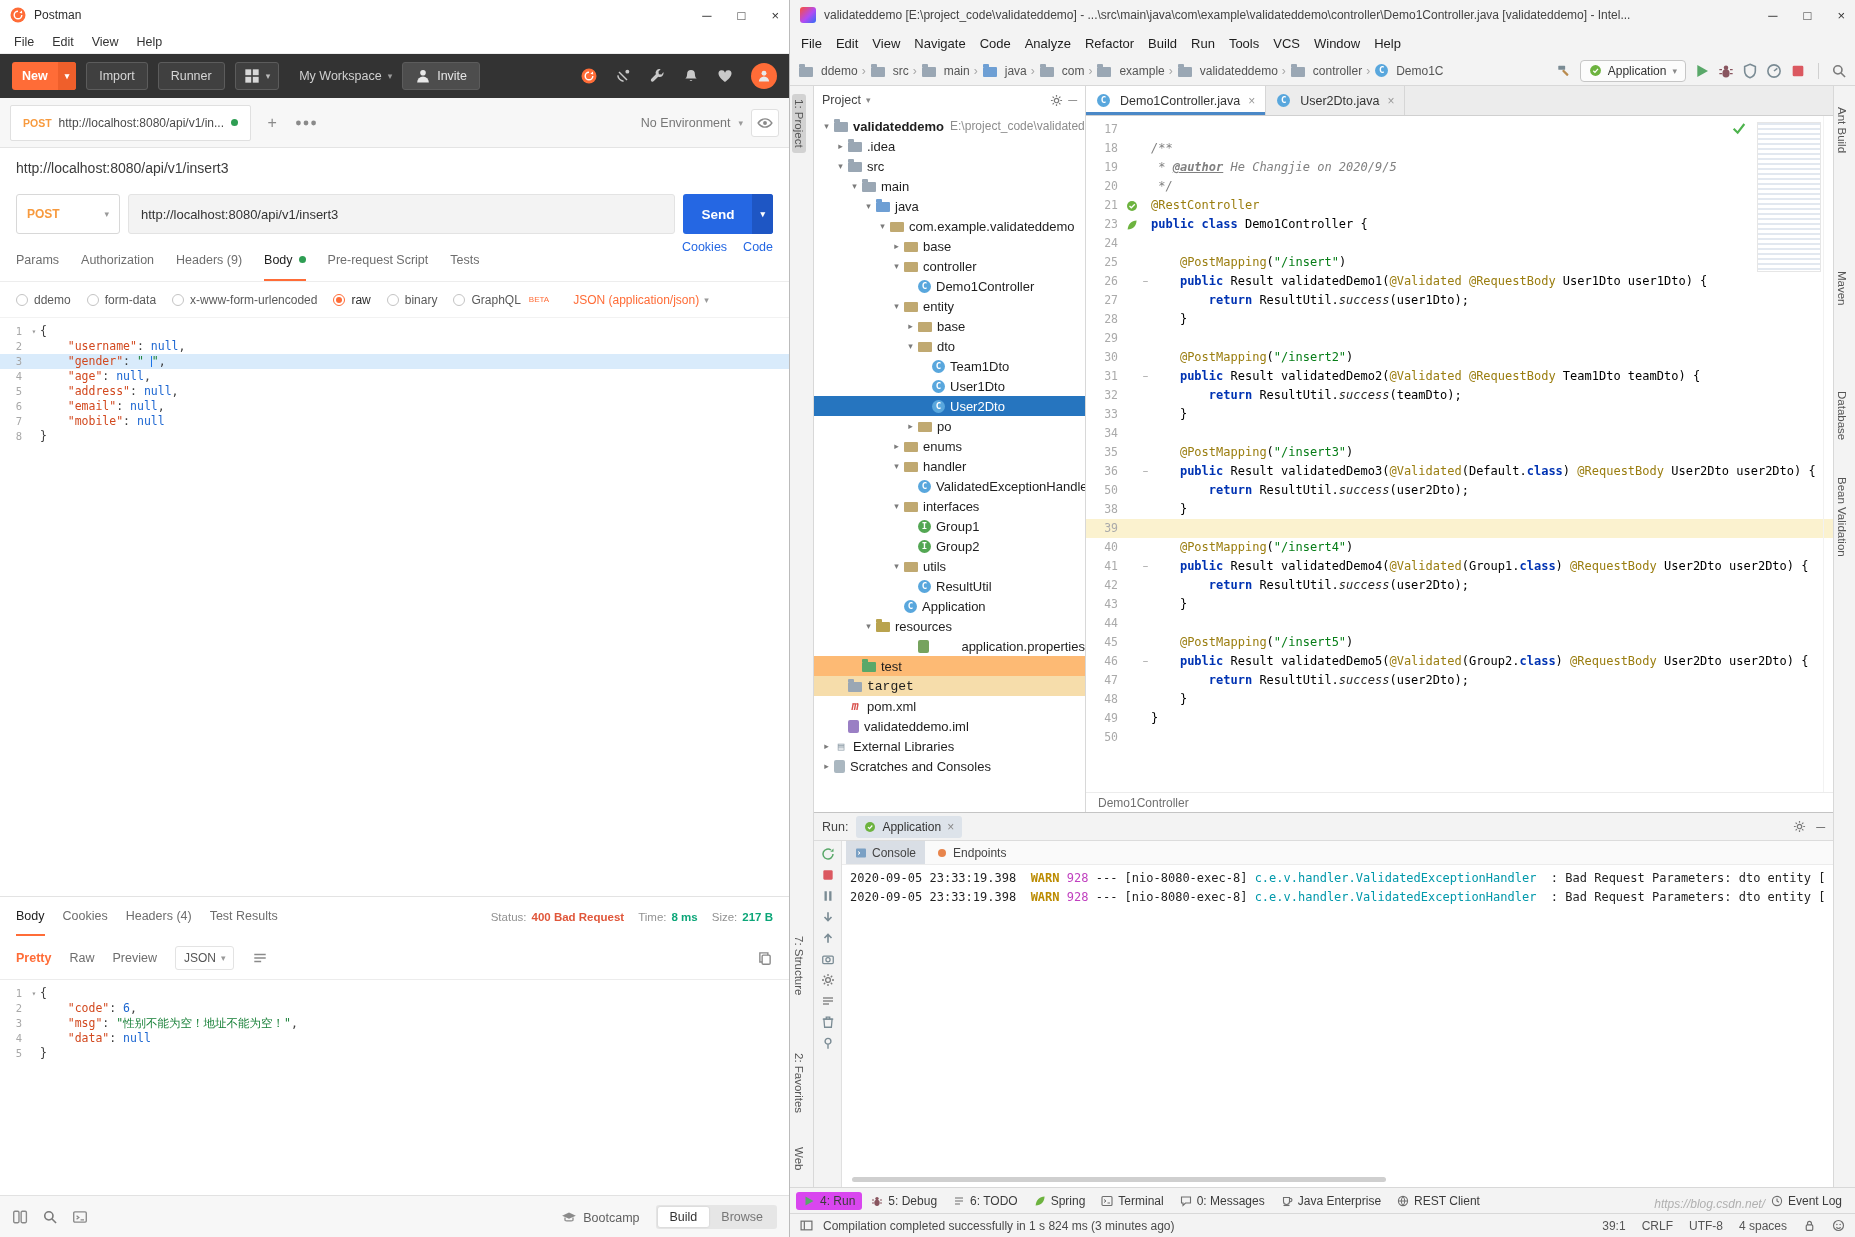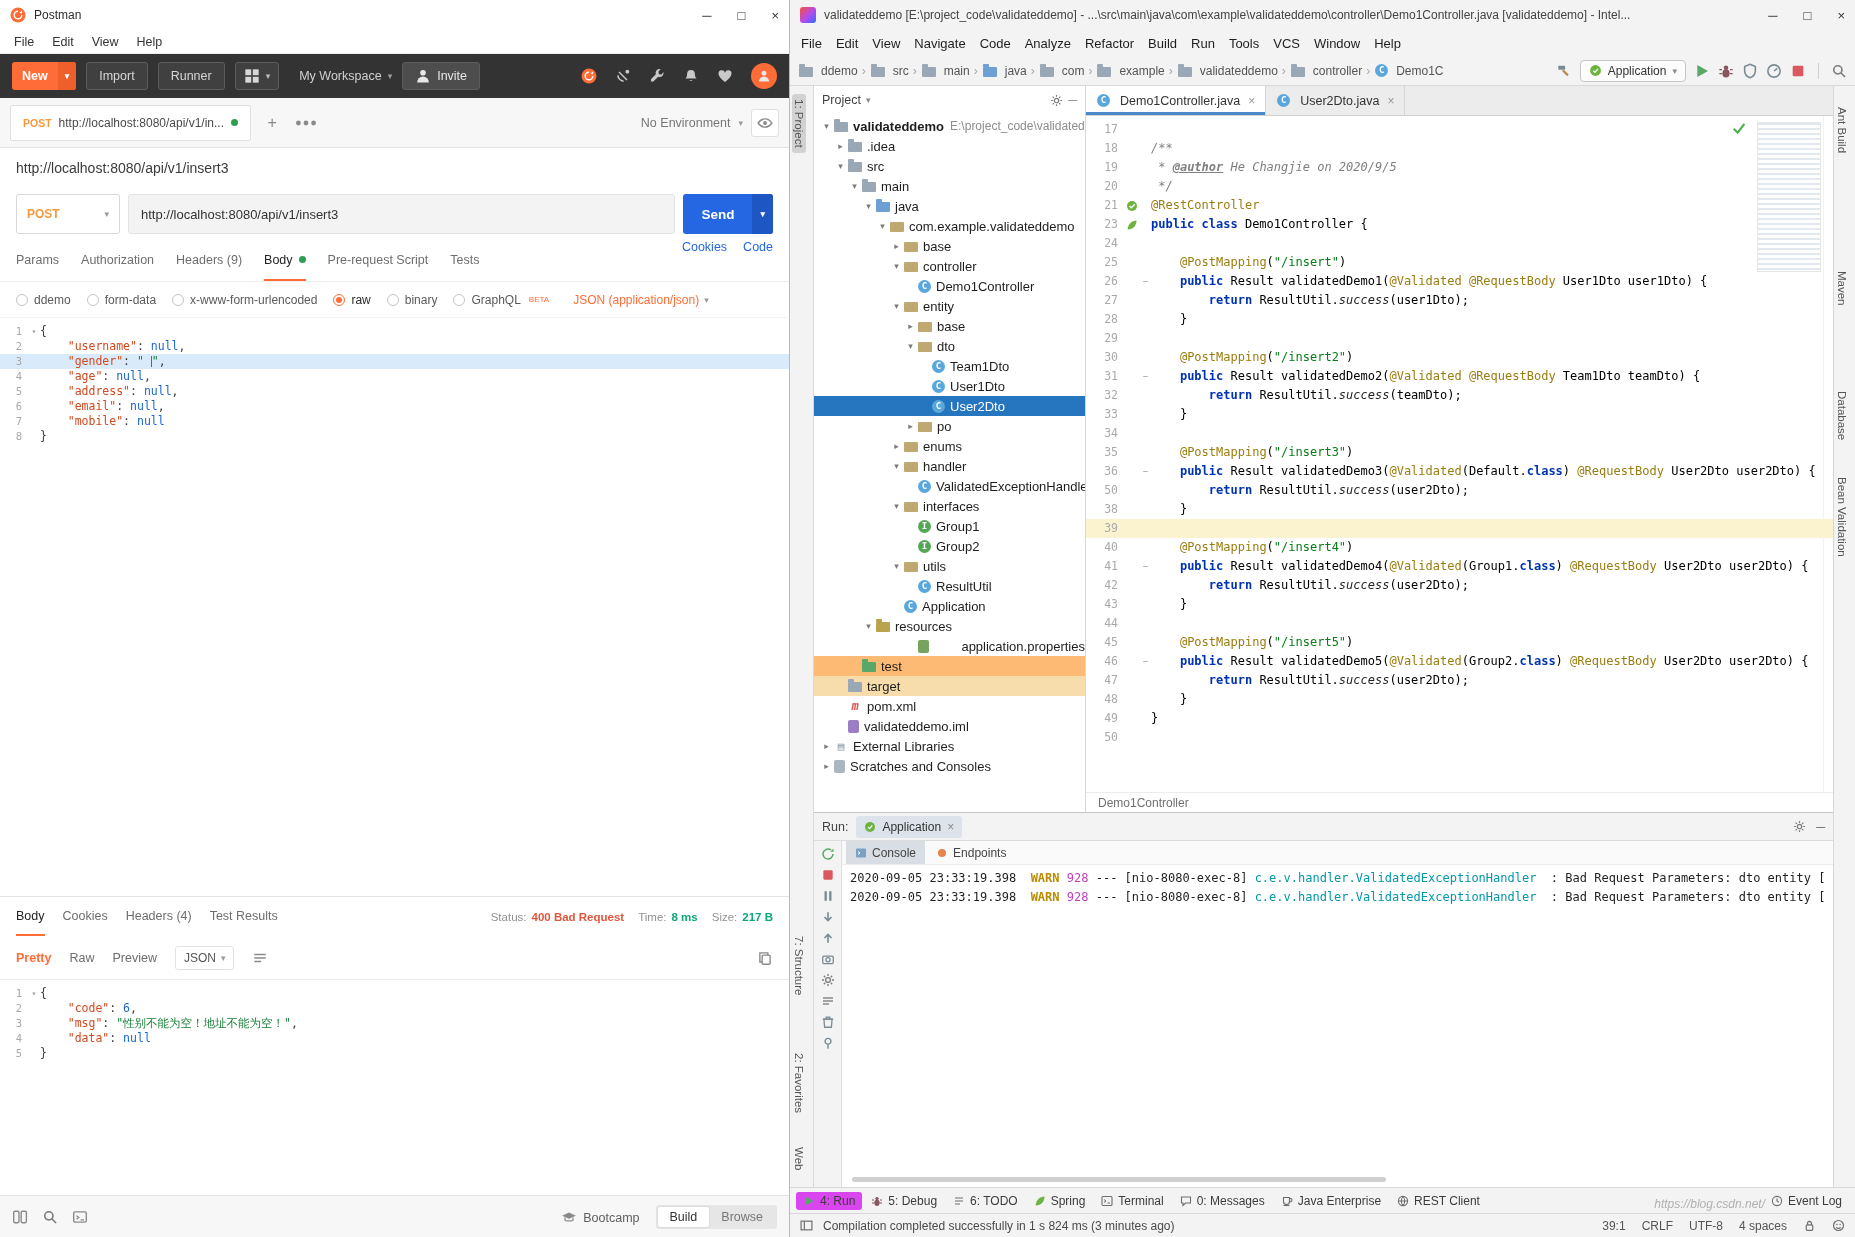--- a/index.html
+++ b/index.html
@@ -823,21 +823,21 @@
                 <div class="tr" style="padding-left: 62px; justify-content: space-between;">
                   <span class="tch"></span>
                   <span class="ti ti-file-prop"></span>
                   <span class="tx">application.properties</span>
                 </div>
                 <div class="tr hl-test" style="padding-left: 34px;">
                   <span class="tch"></span>
                   <span class="ti ti-folder-test"></span>
                   <span class="tx">test</span>
                 </div>
-                <div class="tr hl-target" style="padding-left: 20px;">
+                <div class="tr hl-target" style="padding-left: 20px; font-family: Liberation Mono, monospace;">
                   <span class="tch"></span>
                   <span class="ti ti-folder"></span>
                   <span class="tx">target</span>
                 </div>
                 <div class="tr" style="padding-left: 20px;">
                   <span class="tch"></span>
                   <span class="ti ti-file-maven">m</span>
                   <span class="tx">pom.xml</span>
                 </div>
                 <div class="tr" style="padding-left: 20px;">

